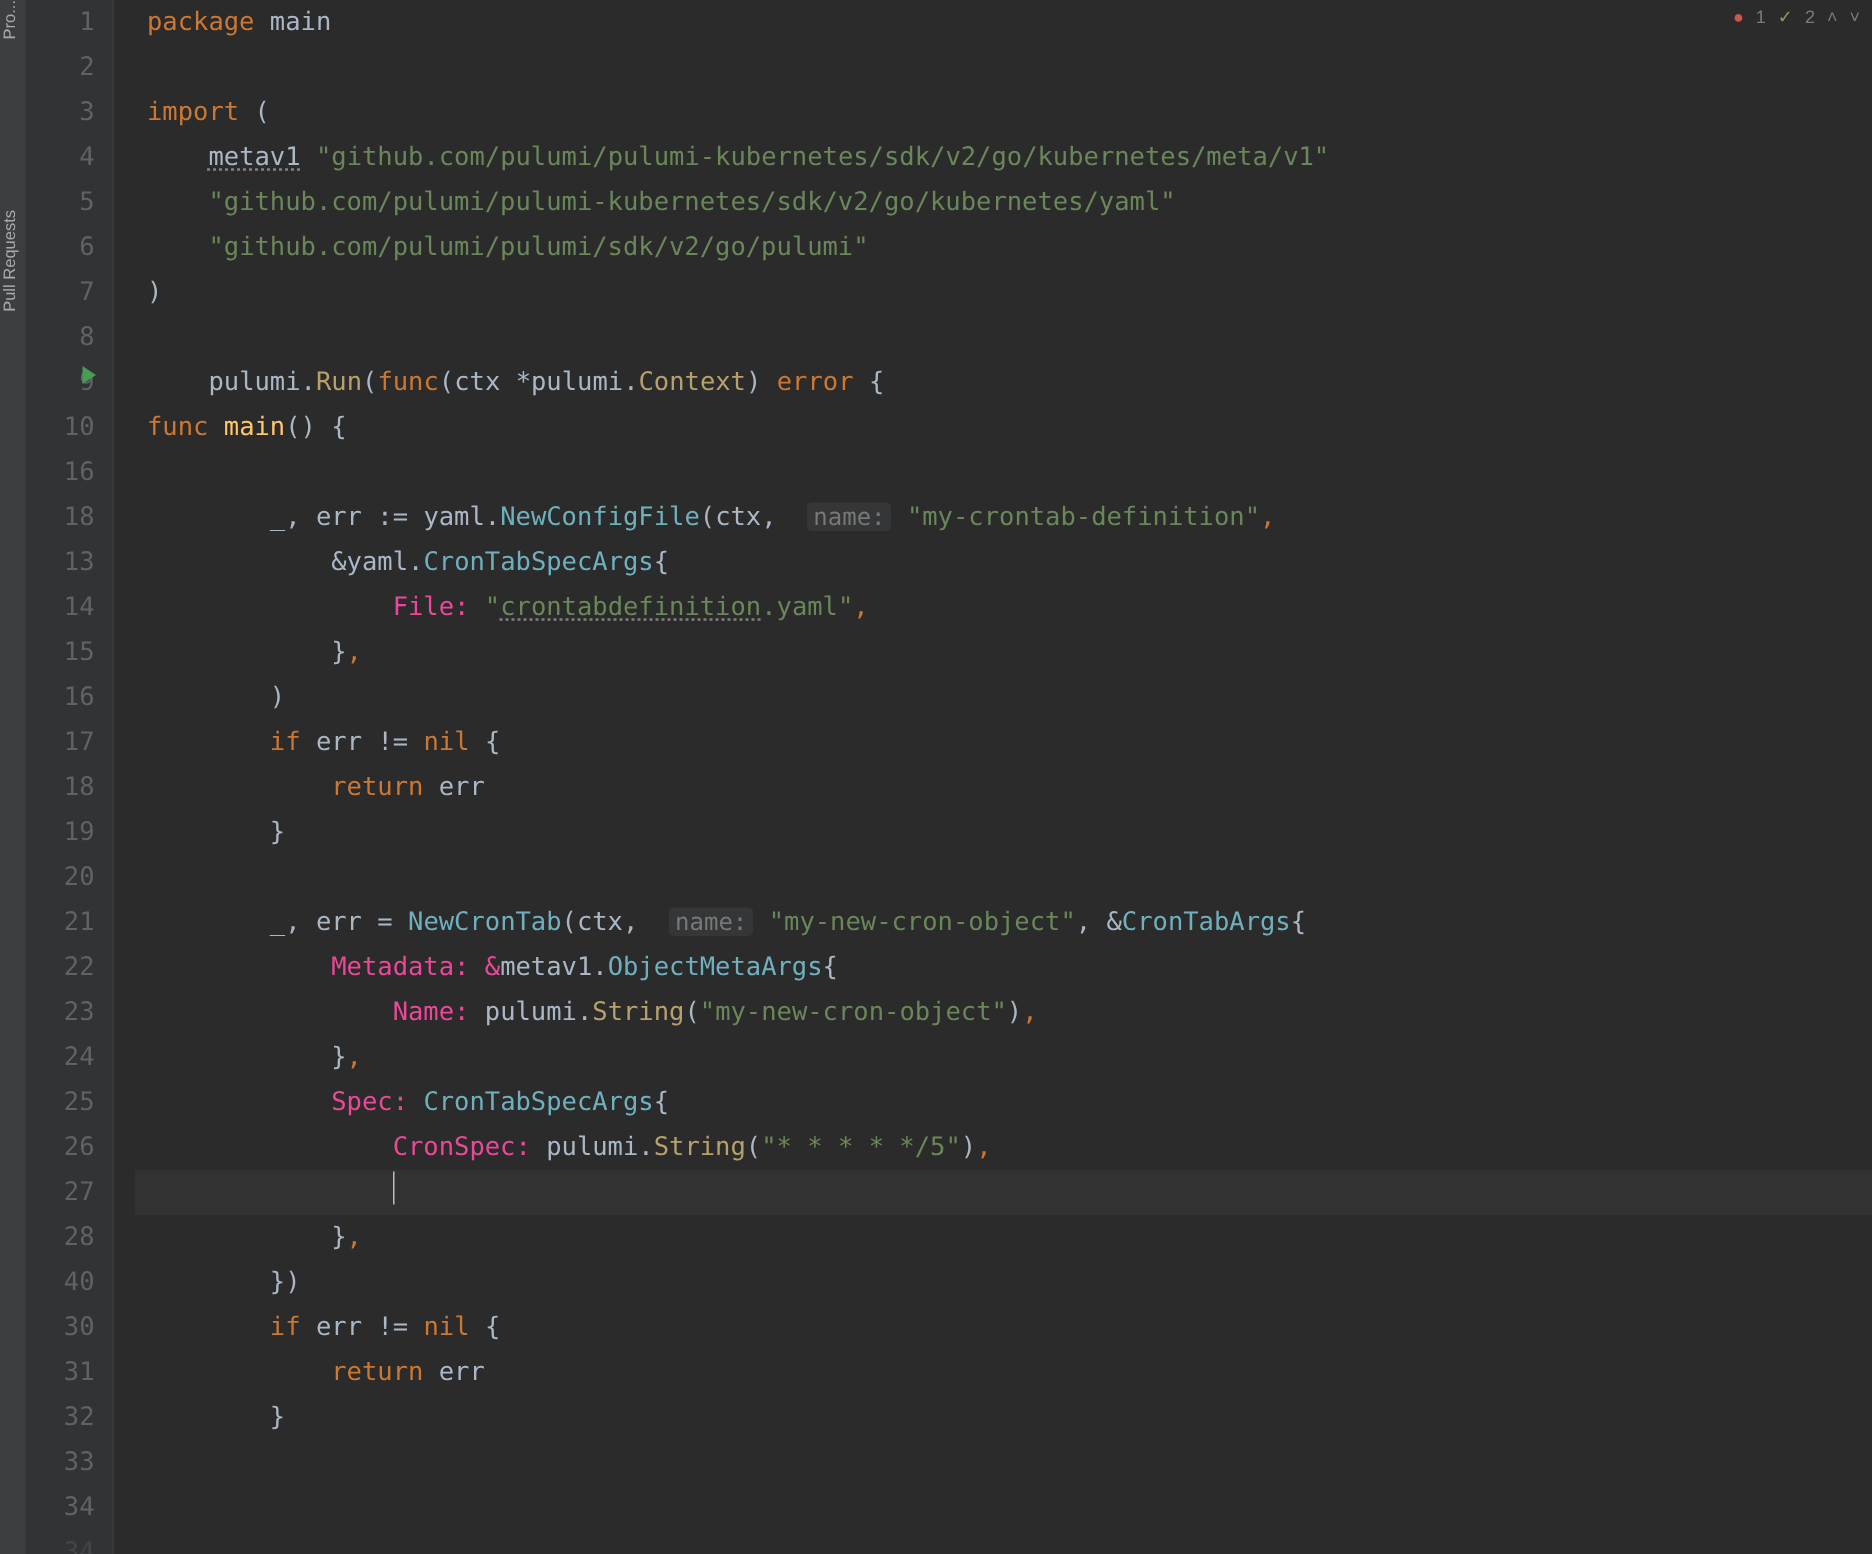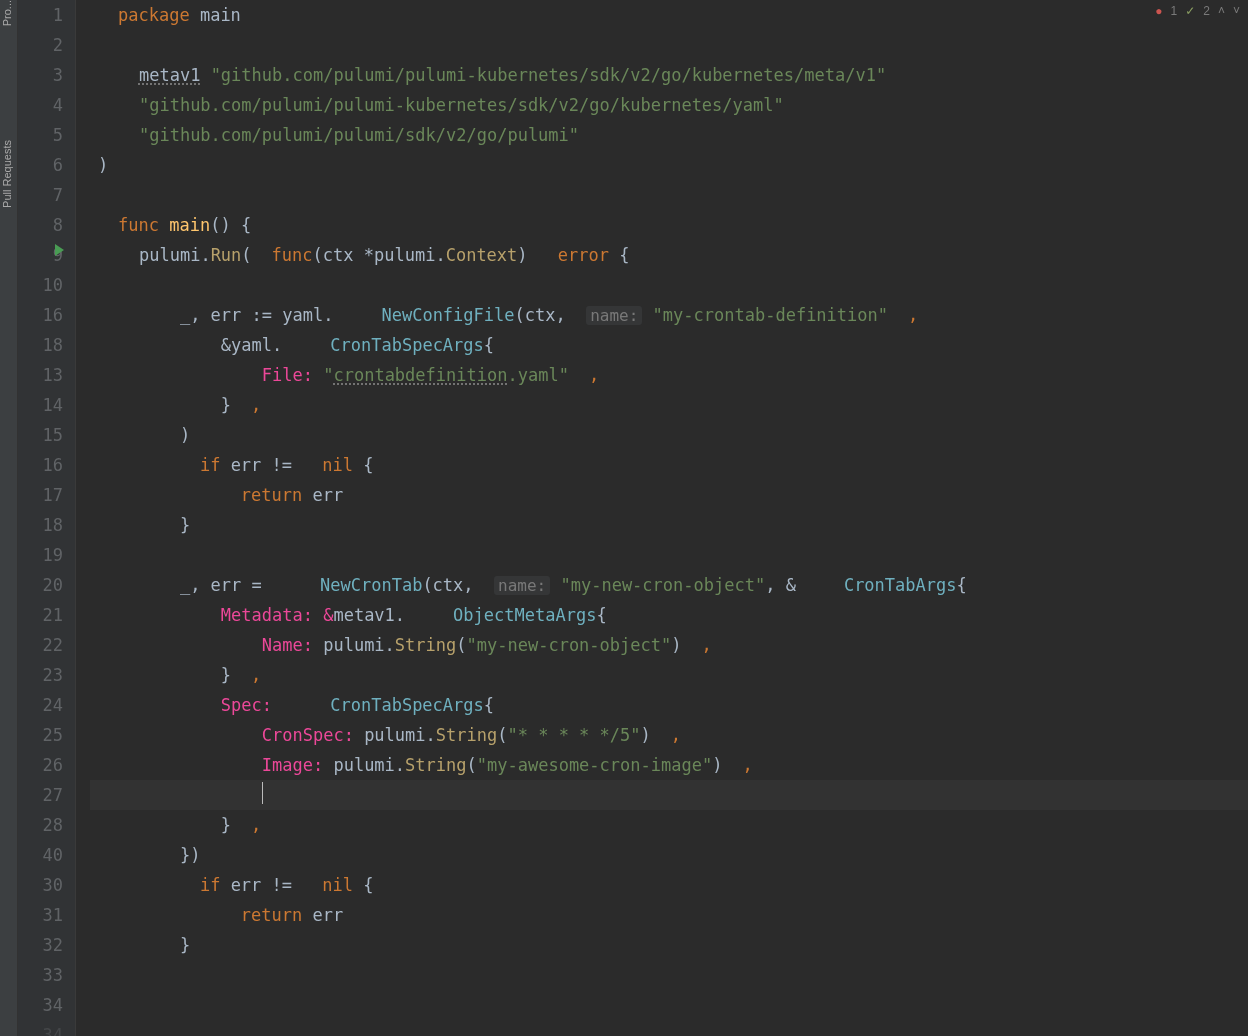--- a/index.html
+++ b/index.html
@@ -86,24 +86,24 @@
     white-space: pre;
     padding-left: 8px;
     position: relative;
   }
   .line.cursor-line { background: #323232; }
   .cursor {
     display:inline-block; width:1px; height:22px;
     background:#bbb; vertical-align:-3px;
   }
   
-  .kw   { color: #cc7832; margin-left: 20px; }
+  .kw   { color: #cc7832; }
   .id   { color: #a9b7c6; }
   .fn   { color: #ffc66d; }
-  .type { color: #6fb0bf; margin-left: 48px; }
+  .type { color: #6fb0bf; }
   .str  { color: #6a8759; }
   .op   { color: #a9b7c6; }
   .punct{ color: #a9b7c6; }
   .field{ color: #ec4899; }
   .dottype { color: #b7a16b; }
   .hint { color: #787878; background:#353637; padding:0 4px; border-radius:3px; font-size:16px; }
   .und  { text-decoration: underline dotted #808080; text-underline-offset: 3px; }
   
   .insp {
     position: absolute;
@@ -163,44 +163,44 @@
   <div class="ln">32</div>
   <div class="ln">33</div>
   <div class="ln">34</div>
   <div class="ln" style="opacity:.4">34</div>
 </div>
 <div class="run-icon"></div>
 
 <div class="editor">
   <div class="line"><span class="kw">package</span> <span class="id">main</span></div>
   <div class="line"></div>
+  <div class="line"><span class="kw">import</span> <span class="punct">(</span></div>
   <div class="line">    <span class="id und">metav1</span> <span class="str">"github.com/pulumi/pulumi-kubernetes/sdk/v2/go/kubernetes/meta/v1"</span></div>
   <div class="line">    <span class="str">"github.com/pulumi/pulumi-kubernetes/sdk/v2/go/kubernetes/yaml"</span></div>
   <div class="line">    <span class="str">"github.com/pulumi/pulumi/sdk/v2/go/pulumi"</span></div>
   <div class="line"><span class="punct">)</span></div>
   <div class="line"></div>
+  <div class="line">    <span class="id">pulumi</span>.<span class="dottype">Run</span>(<span class="kw">func</span>(<span class="id">ctx</span> <span class="id">*pulumi</span>.<span class="dottype">Context</span>) <span class="kw">error</span> <span class="punct">{</span></div>
   <div class="line"><span class="kw">func</span> <span class="fn">main</span><span class="punct">()</span> <span class="punct">{</span></div>
-  <div class="line">    <span class="id">pulumi</span>.<span class="dottype">Run</span>(<span class="kw">func</span>(<span class="id">ctx</span> <span class="id">*pulumi</span>.<span class="dottype">Context</span>) <span class="kw">error</span> <span class="punct">{</span></div>
   <div class="line"></div>
   <div class="line">        <span class="id">_, err := </span><span class="id">yaml</span>.<span class="type">NewConfigFile</span><span class="punct">(ctx, </span> <span class="hint">name:</span> <span class="str">"my-crontab-definition"</span><span class="kw">,</span></div>
   <div class="line">            <span class="punct">&amp;</span><span class="id">yaml</span>.<span class="type">CronTabSpecArgs</span><span class="punct">{</span></div>
   <div class="line">                <span class="field">File:</span> <span class="str">"</span><span class="str und">crontabdefinition</span><span class="str">.yaml"</span><span class="kw">,</span></div>
   <div class="line">            <span class="punct">}</span><span class="kw">,</span></div>
   <div class="line">        <span class="punct">)</span></div>
   <div class="line">        <span class="kw">if</span> <span class="id">err</span> <span class="op">!=</span> <span class="kw">nil</span> <span class="punct">{</span></div>
   <div class="line">            <span class="kw">return</span> <span class="id">err</span></div>
   <div class="line">        <span class="punct">}</span></div>
   <div class="line"></div>
   <div class="line">        <span class="id">_, err = </span><span class="type">NewCronTab</span><span class="punct">(ctx, </span> <span class="hint">name:</span> <span class="str">"my-new-cron-object"</span><span class="punct">, &amp;</span><span class="type">CronTabArgs</span><span class="punct">{</span></div>
   <div class="line">            <span class="field">Metadata: &amp;</span><span class="id">metav1</span>.<span class="type">ObjectMetaArgs</span><span class="punct">{</span></div>
   <div class="line">                <span class="field">Name: </span><span class="id">pulumi</span>.<span class="dottype">String</span><span class="punct">(</span><span class="str">"my-new-cron-object"</span><span class="punct">)</span><span class="kw">,</span></div>
   <div class="line">            <span class="punct">}</span><span class="kw">,</span></div>
   <div class="line">            <span class="field">Spec: </span><span class="type">CronTabSpecArgs</span><span class="punct">{</span></div>
   <div class="line">                <span class="field">CronSpec: </span><span class="id">pulumi</span>.<span class="dottype">String</span><span class="punct">(</span><span class="str">"* * * * */5"</span><span class="punct">)</span><span class="kw">,</span></div>
-  <div class="line">                <span class="field">Image: </span><span class="id">pulumi</span>.<span class="dottype">String</span><span class="punct">(</span><span class="str">"my-awesome-cron-image"</span><span class="punct">)</span><span class="kw">,</span></div>
   <div class="line cursor-line">                <span class="cursor"></span></div>
   <div class="line">            <span class="punct">}</span><span class="kw">,</span></div>
   <div class="line">        <span class="punct">})</span></div>
   <div class="line">        <span class="kw">if</span> <span class="id">err</span> <span class="op">!=</span> <span class="kw">nil</span> <span class="punct">{</span></div>
   <div class="line">            <span class="kw">return</span> <span class="id">err</span></div>
   <div class="line">        <span class="punct">}</span></div>
 </div>
 
 <div class="insp">
   <span class="err-ic">●</span>

